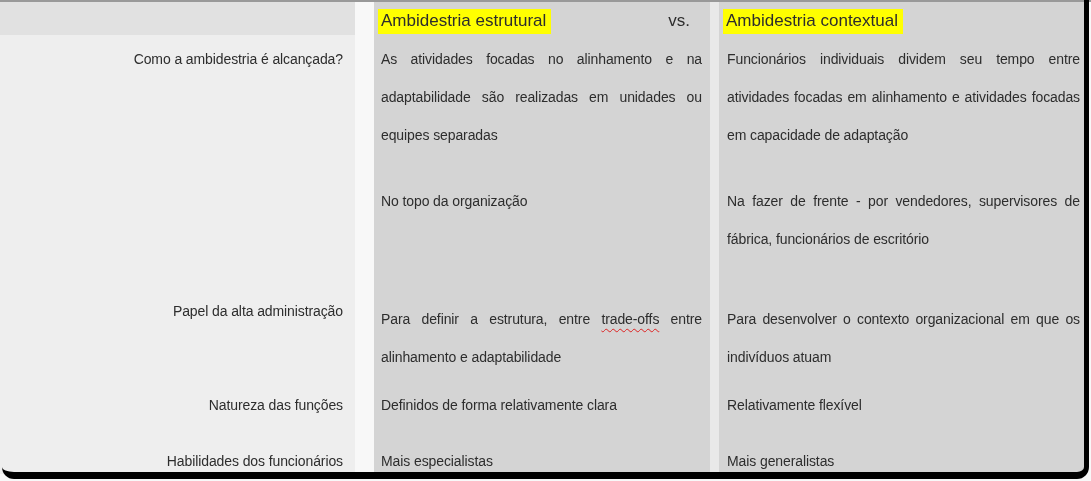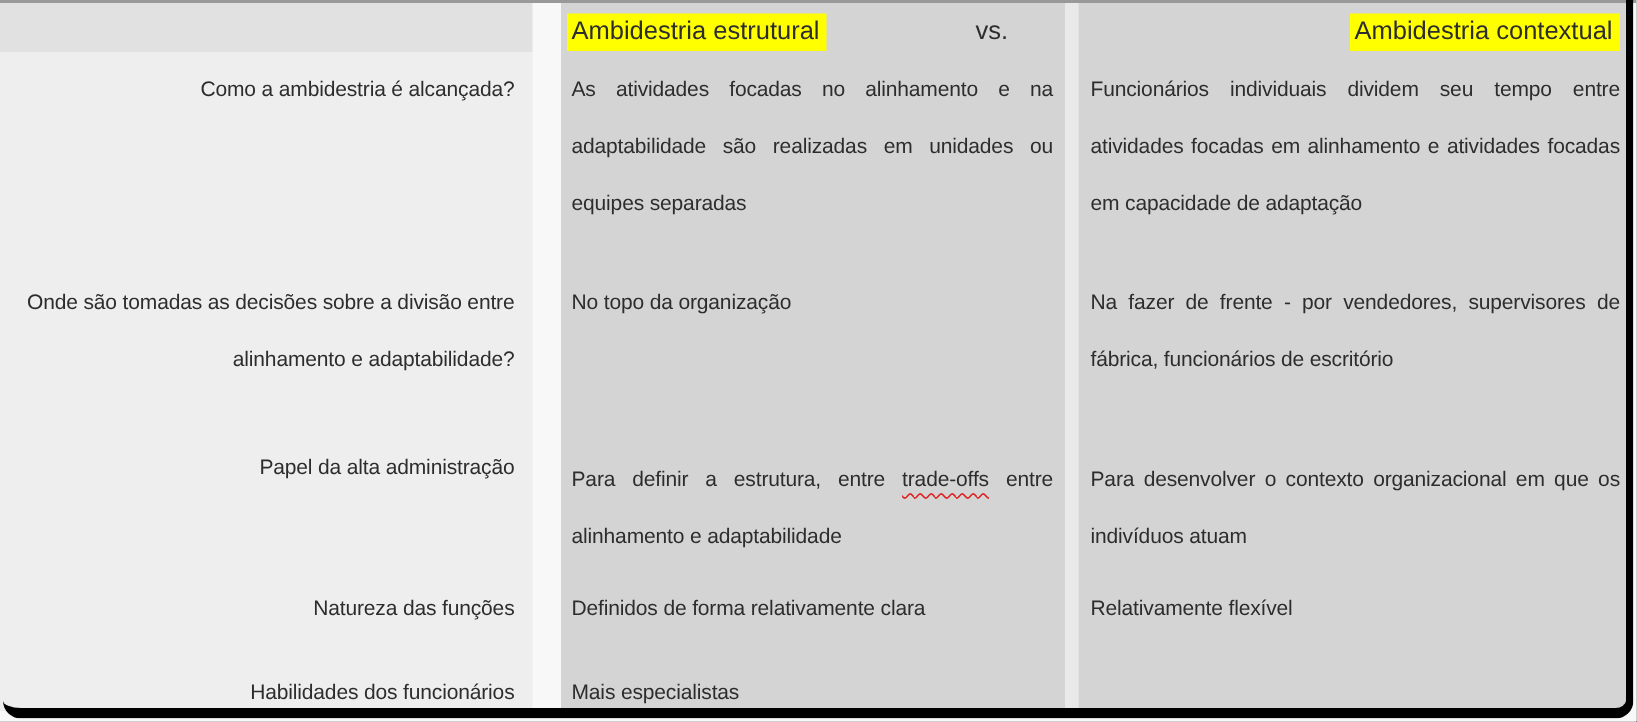--- a/index.html
+++ b/index.html
@@ -25,25 +25,25 @@
     border-right:5px solid #000;
     border-bottom:7px solid #000;
     border-radius:0 0 12px 12px;
     pointer-events:none;
   }
   
   .cell{position:absolute;font-size:14px;line-height:38px;letter-spacing:-0.1px;}
   .label-cell{left:8px;width:335px;text-align:right;}
   .mid-cell{left:381px;width:321px;text-align:justify;text-align-last:left;}
   .right-cell{left:727px;width:353px;text-align:justify;text-align-last:left;}
-  .hdr{position:absolute;top:6px;height:30px;font-size:17px;display:flex;align-items:center;justify-content:flex-end;}
+  .hdr{position:absolute;top:6px;height:30px;font-size:17px;display:flex;align-items:center;}
   .hdr-mid{left:378px;width:324px;justify-content:space-between;}
   .hdr-right{left:723px;width:357px;}
   .hl{background:#ffff00;padding:2px 5px 3px 3px;}
-  .vs{margin-right:30px;}
+  .vs{margin-right:12px;}
   .squiggle{text-decoration:underline wavy #dd2222 1px;text-underline-offset:4px;}
 </style>
 </head>
 <body>
 
 <div class="slide">
 
   <div class="top-line"></div>
   <div class="head-band-left"></div>
   <div class="col-left"></div>
@@ -56,30 +56,30 @@
     <span class="vs">vs.</span>
   </div>
   <div class="hdr hdr-right">
     <span class="hl">Ambidestria contextual</span>
   </div>
 
   <div class="cell label-cell" style="top:40px">Como a ambidestria é alcançada?</div>
   <div class="cell mid-cell" style="top:40px">As atividades focadas no alinhamento e na adaptabilidade são realizadas em unidades ou equipes separadas</div>
   <div class="cell right-cell" style="top:40px">Funcionários individuais dividem seu tempo entre atividades focadas em alinhamento e atividades focadas em capacidade de adaptação</div>
 
-  <div class="cell label-cell" style="top:182px">Onde são tomadas as decisões sobre a divisão entre alinhamento e adaptabilidade?</div>
   <div class="cell mid-cell" style="top:182px">No topo da organização</div>
   <div class="cell right-cell" style="top:182px">Na fazer de frente - por vendedores, supervisores de fábrica, funcionários de escritório</div>
 
   <div class="cell label-cell" style="top:292px">Papel da alta administração</div>
   <div class="cell mid-cell" style="top:300px"><span>Para definir a estrutura, entre </span><span class="squiggle">trade-offs</span><span> entre alinhamento e adaptabilidade</span></div>
   <div class="cell right-cell" style="top:300px">Para desenvolver o contexto organizacional em que os indivíduos atuam</div>
 
   <div class="cell label-cell" style="top:386px">Natureza das funções</div>
   <div class="cell right-cell" style="top:386px">Relativamente flexível</div>
   <div class="cell mid-cell" style="top:386px">Definidos de forma relativamente clara</div>
 
   <div class="cell label-cell" style="top:442px">Habilidades dos funcionários</div>
   <div class="cell mid-cell" style="top:442px">Mais especialistas</div>
+  <div class="cell right-cell" style="top:442px">Mais generalistas</div>
 
   <div class="frame"></div>
 
 </div>
 
 </body></html>

